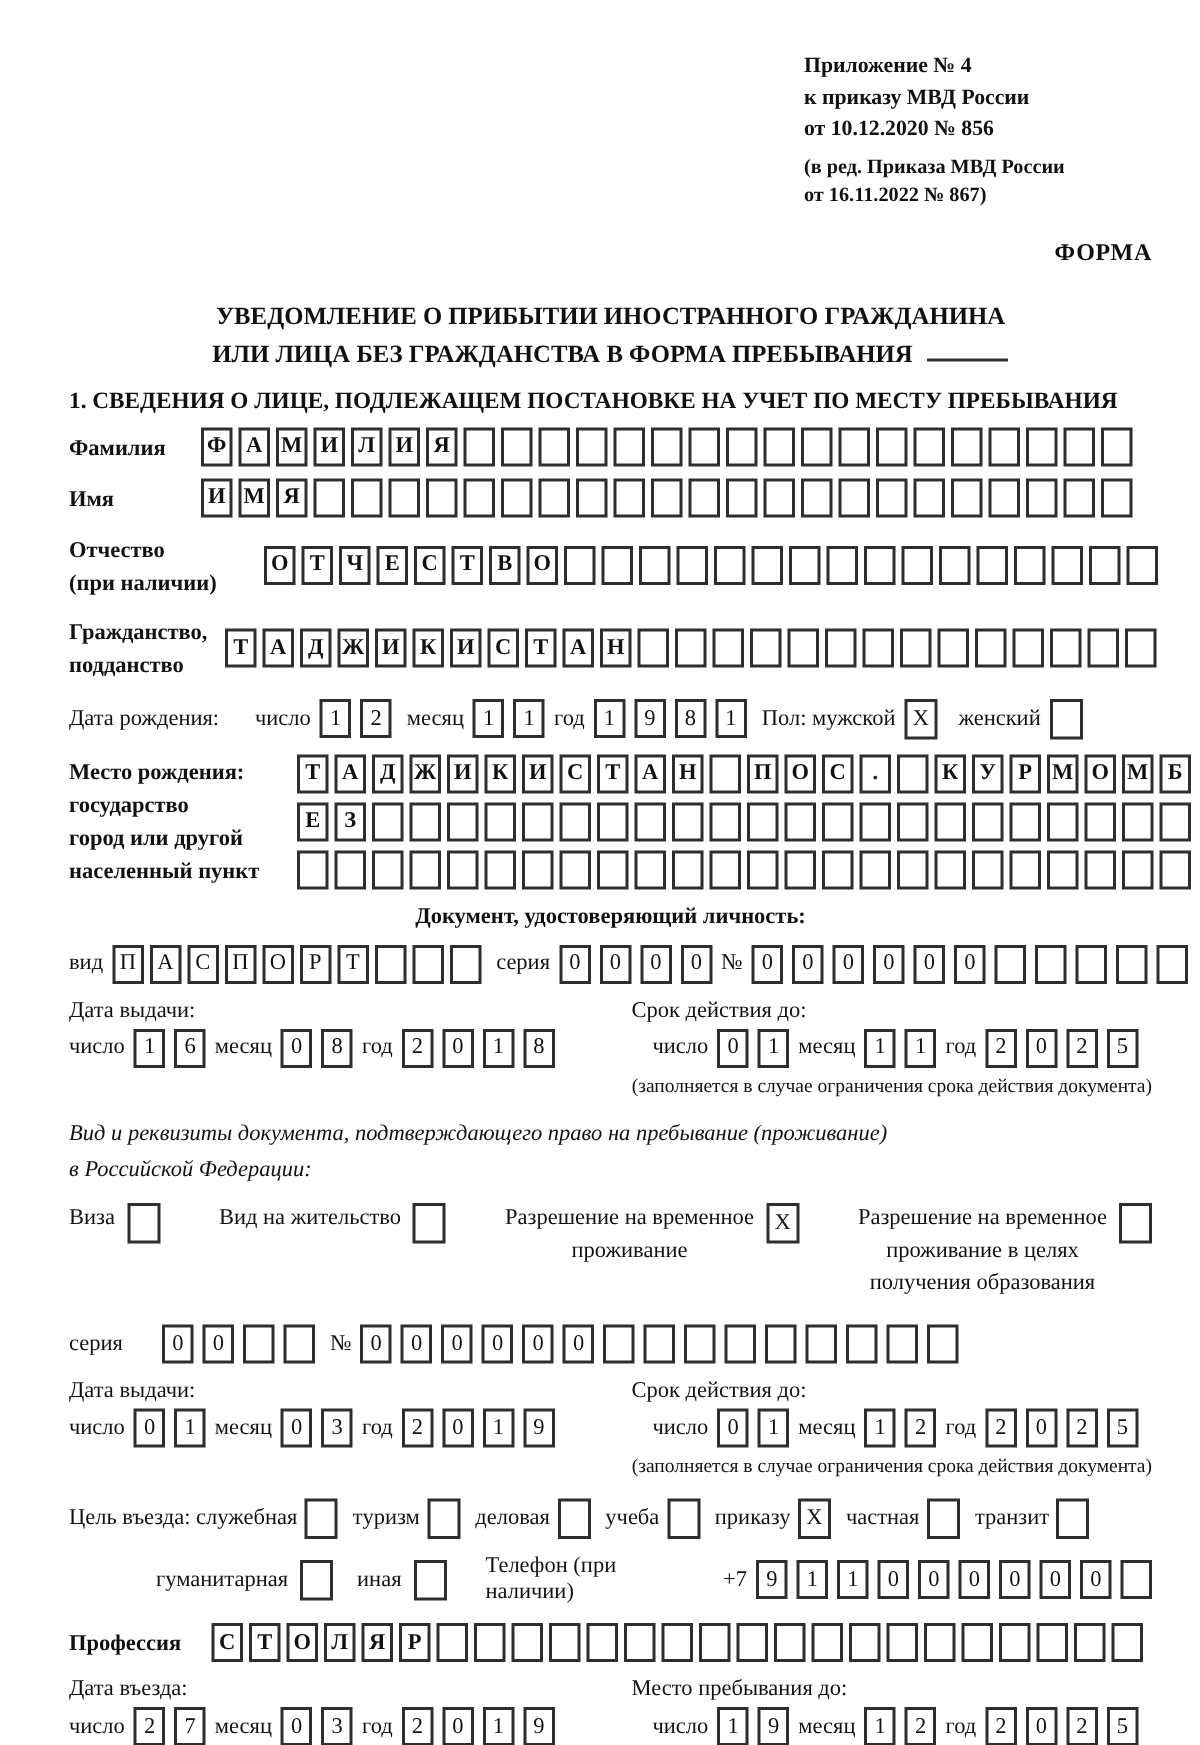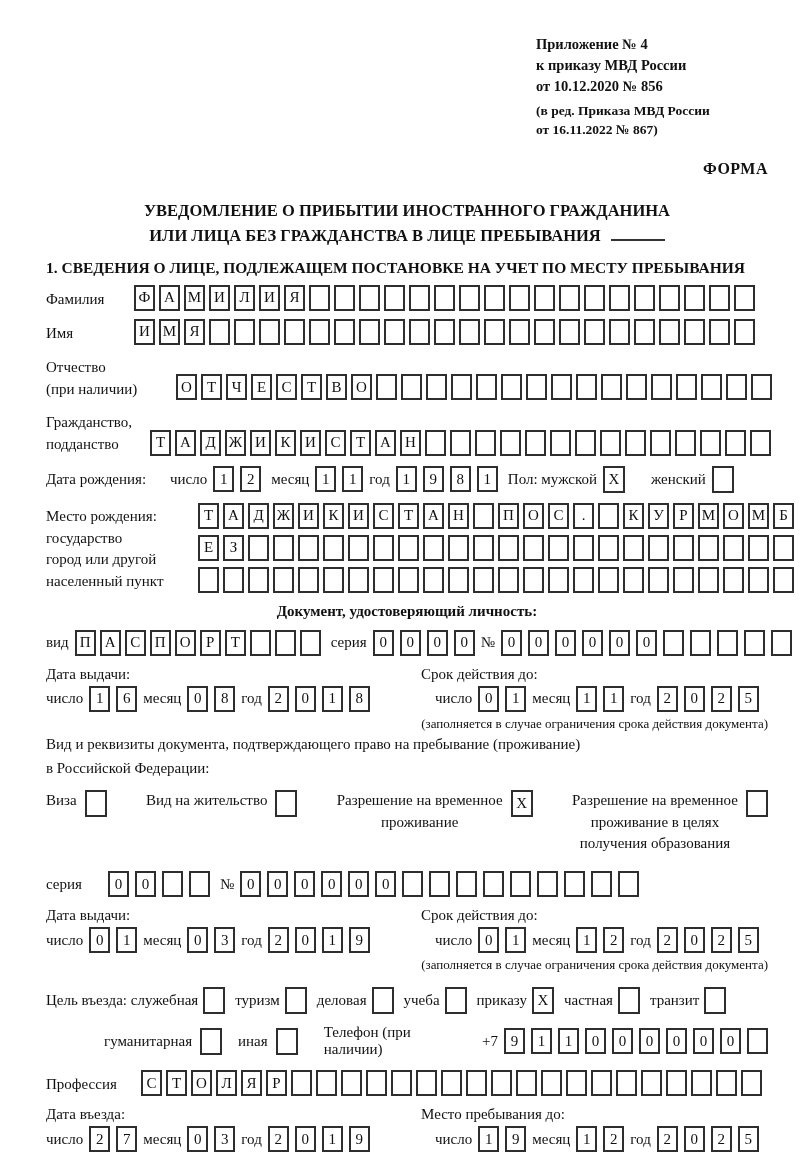--- a/index.html
+++ b/index.html
@@ -11,48 +11,48 @@
   }
   
   .hdr { margin-left:auto; width:232px; line-height:1.45; font-size:14.5px;font-weight:bold; }
   .hdr .small { font-size:13.5px; margin-top:5px; line-height:1.4; }
   .forma { text-align:right; font-weight:bold; font-size:16px; margin-top:20px; letter-spacing:.5px; }
   
   .title { text-align:center; font-weight:bold; font-size:16.5px; line-height:1.55; margin-top:20px; }
   .blank-line { display:inline-block; width:54px; border-bottom:2px solid #333; height:14px; margin-left:10px; }
   .sec-head { font-weight:bold; font-size:15.5px; margin-top:10px; }
   
-  .frow { display:flex; align-items:flex-end; margin-top:8px; }
+  .frow { display:flex; align-items:center; margin-top:8px;font-weight:bold; }
   .flabel { flex:none; padding-top:4px; line-height:1.45; }
   .cells { display:flex; gap:4px; flex-wrap:nowrap; }
   .cells.dg { gap:6px; }
   .cell {
     flex:none; width:21px; height:26px; box-sizing:border-box;
     border:2px solid #2e2e2e; display:flex; align-items:center; justify-content:center;
     font-size:15px; background:#fff;
   }
   .cb {
     flex:none; width:22px; height:27px; box-sizing:border-box;
     border:2px solid #2e2e2e; display:flex; align-items:center; justify-content:center;
     font-size:15px; background:#fff;
   }
   .inline-row { display:flex; align-items:center; margin-top:10px; }
   .inline-row .t { padding:0 6px 0 0; }
-  .gap6 { margin-left:6px; } .gap10 { margin-left:10px; } .gap14 { margin-left:26px; }
+  .gap6 { margin-left:6px; } .gap10 { margin-left:10px; } .gap14 { margin-left:14px; }
   .center-bold { text-align:center; font-weight:bold; margin-top:10px; }
   
   .dates { display:flex; margin-top:10px; }
   .dates .col { display:flex; flex-direction:column; }
   .dates .col.left { width:375px; }
   .dates .col.right { flex:1; }
   .dtitle { margin-bottom:3px; }
   .dgroup { display:flex; align-items:center; }
   .dgroup .t { margin:0 6px; }
   .note { text-align:right; font-size:13px; margin-top:4px; }
-  .para { line-height:1.6; }
+  .para { margin-top:12px; line-height:1.6;font-style:italic; }
   
   .permits { display:flex; justify-content:space-between; align-items:flex-start; margin-top:10px; }
   .permit-item { display:flex; align-items:flex-start; }
   .permit-item .txt { text-align:center; line-height:1.45; }
   .permit-item .cb { margin-left:8px; }
   
   .purpose { display:flex; align-items:center; margin-top:14px; flex-wrap:nowrap; }
   .purpose .t { margin-right:5px; }
   .purpose .cb { margin-right:10px; }
   .purpose2 { display:flex; align-items:center; margin-top:10px; padding-left:58px; }
@@ -68,21 +68,21 @@
     <div>от 10.12.2020 № 856</div>
     <div class="small">
       <div>(в ред. Приказа МВД России</div>
       <div>от 16.11.2022 № 867)</div>
     </div>
   </div>
   <div class="forma">ФОРМА</div>
 
   <div class="title">
     <div>УВЕДОМЛЕНИЕ О ПРИБЫТИИ ИНОСТРАННОГО ГРАЖДАНИНА</div>
-    <div><span>ИЛИ ЛИЦА БЕЗ ГРАЖДАНСТВА В ЛИЦЕ ПРЕБЫВАНИЯ</span><span class="blank-line"></span></div>
+    <div><span>ИЛИ ЛИЦА БЕЗ ГРАЖДАНСТВА В ФОРМА ПРЕБЫВАНИЯ</span><span class="blank-line"></span></div>
   </div>
 
   <div class="sec-head">1. СВЕДЕНИЯ О ЛИЦЕ, ПОДЛЕЖАЩЕМ ПОСТАНОВКЕ НА УЧЕТ ПО МЕСТУ ПРЕБЫВАНИЯ</div>
 
   <div class="frow">
     <div class="flabel" style="width:88px">Фамилия</div>
     <div class="cells">
         <span class="cell">Ф</span>
         <span class="cell">А</span>
         <span class="cell">М</span>

